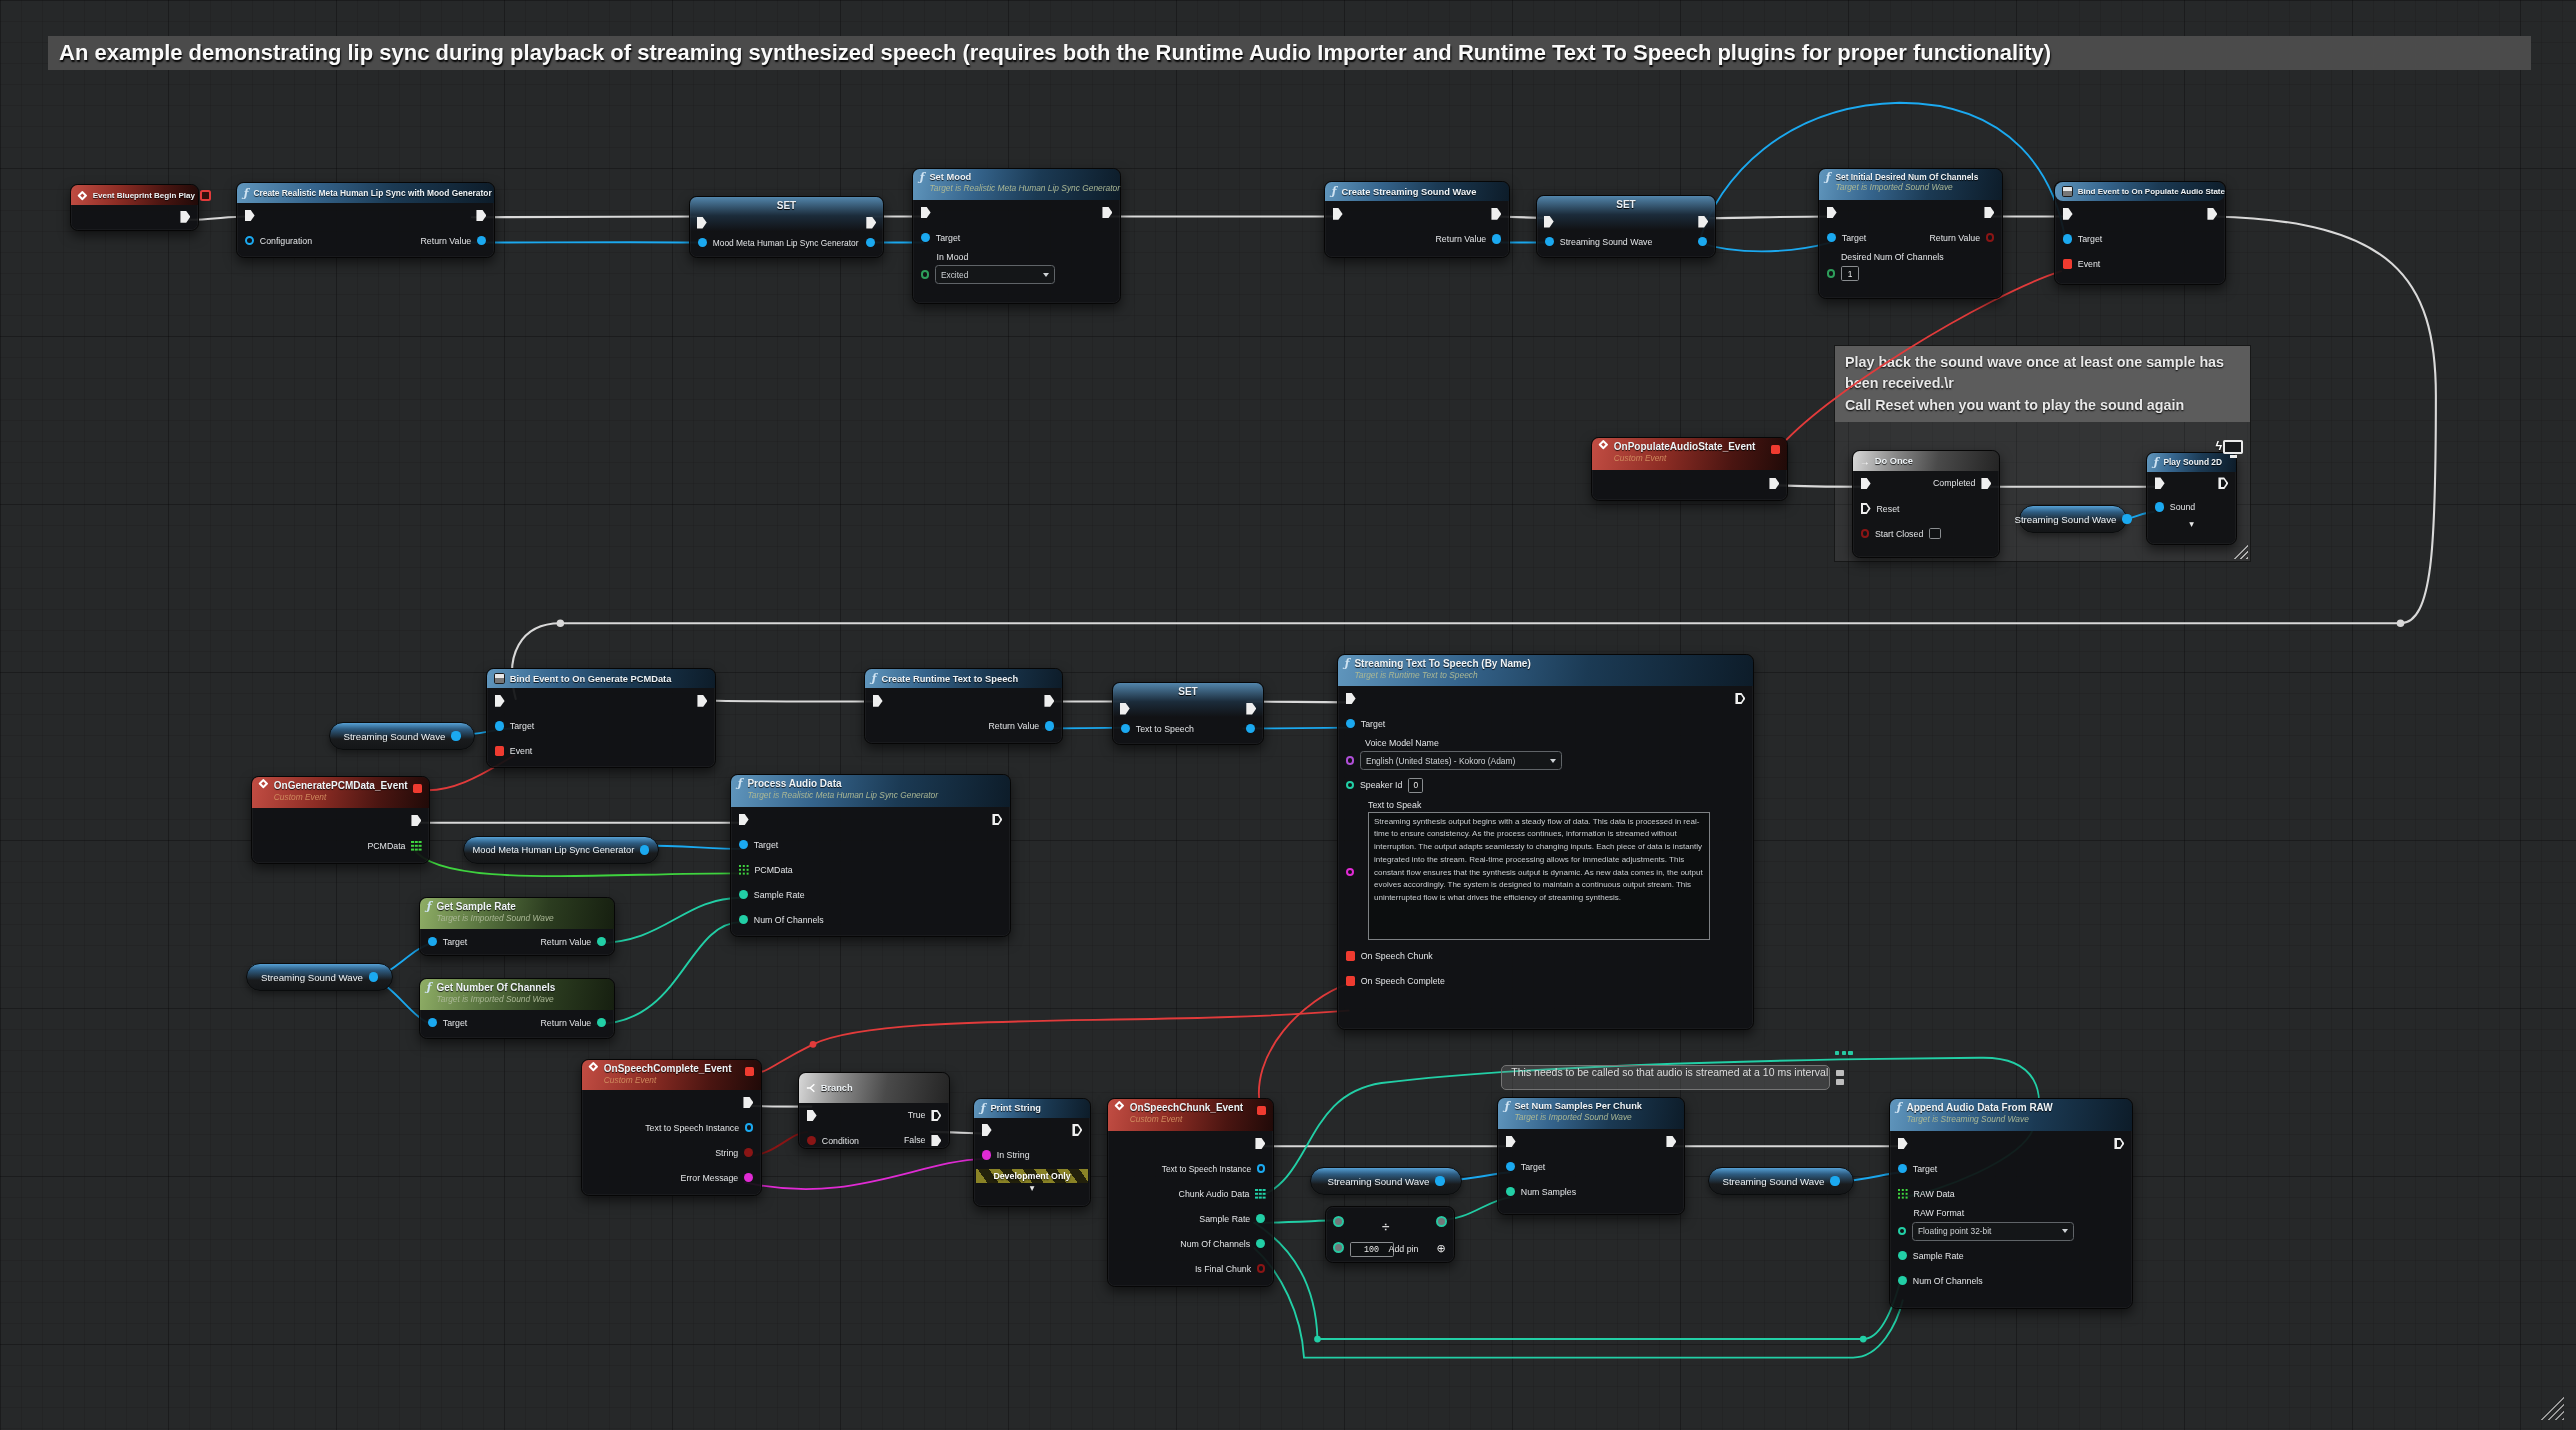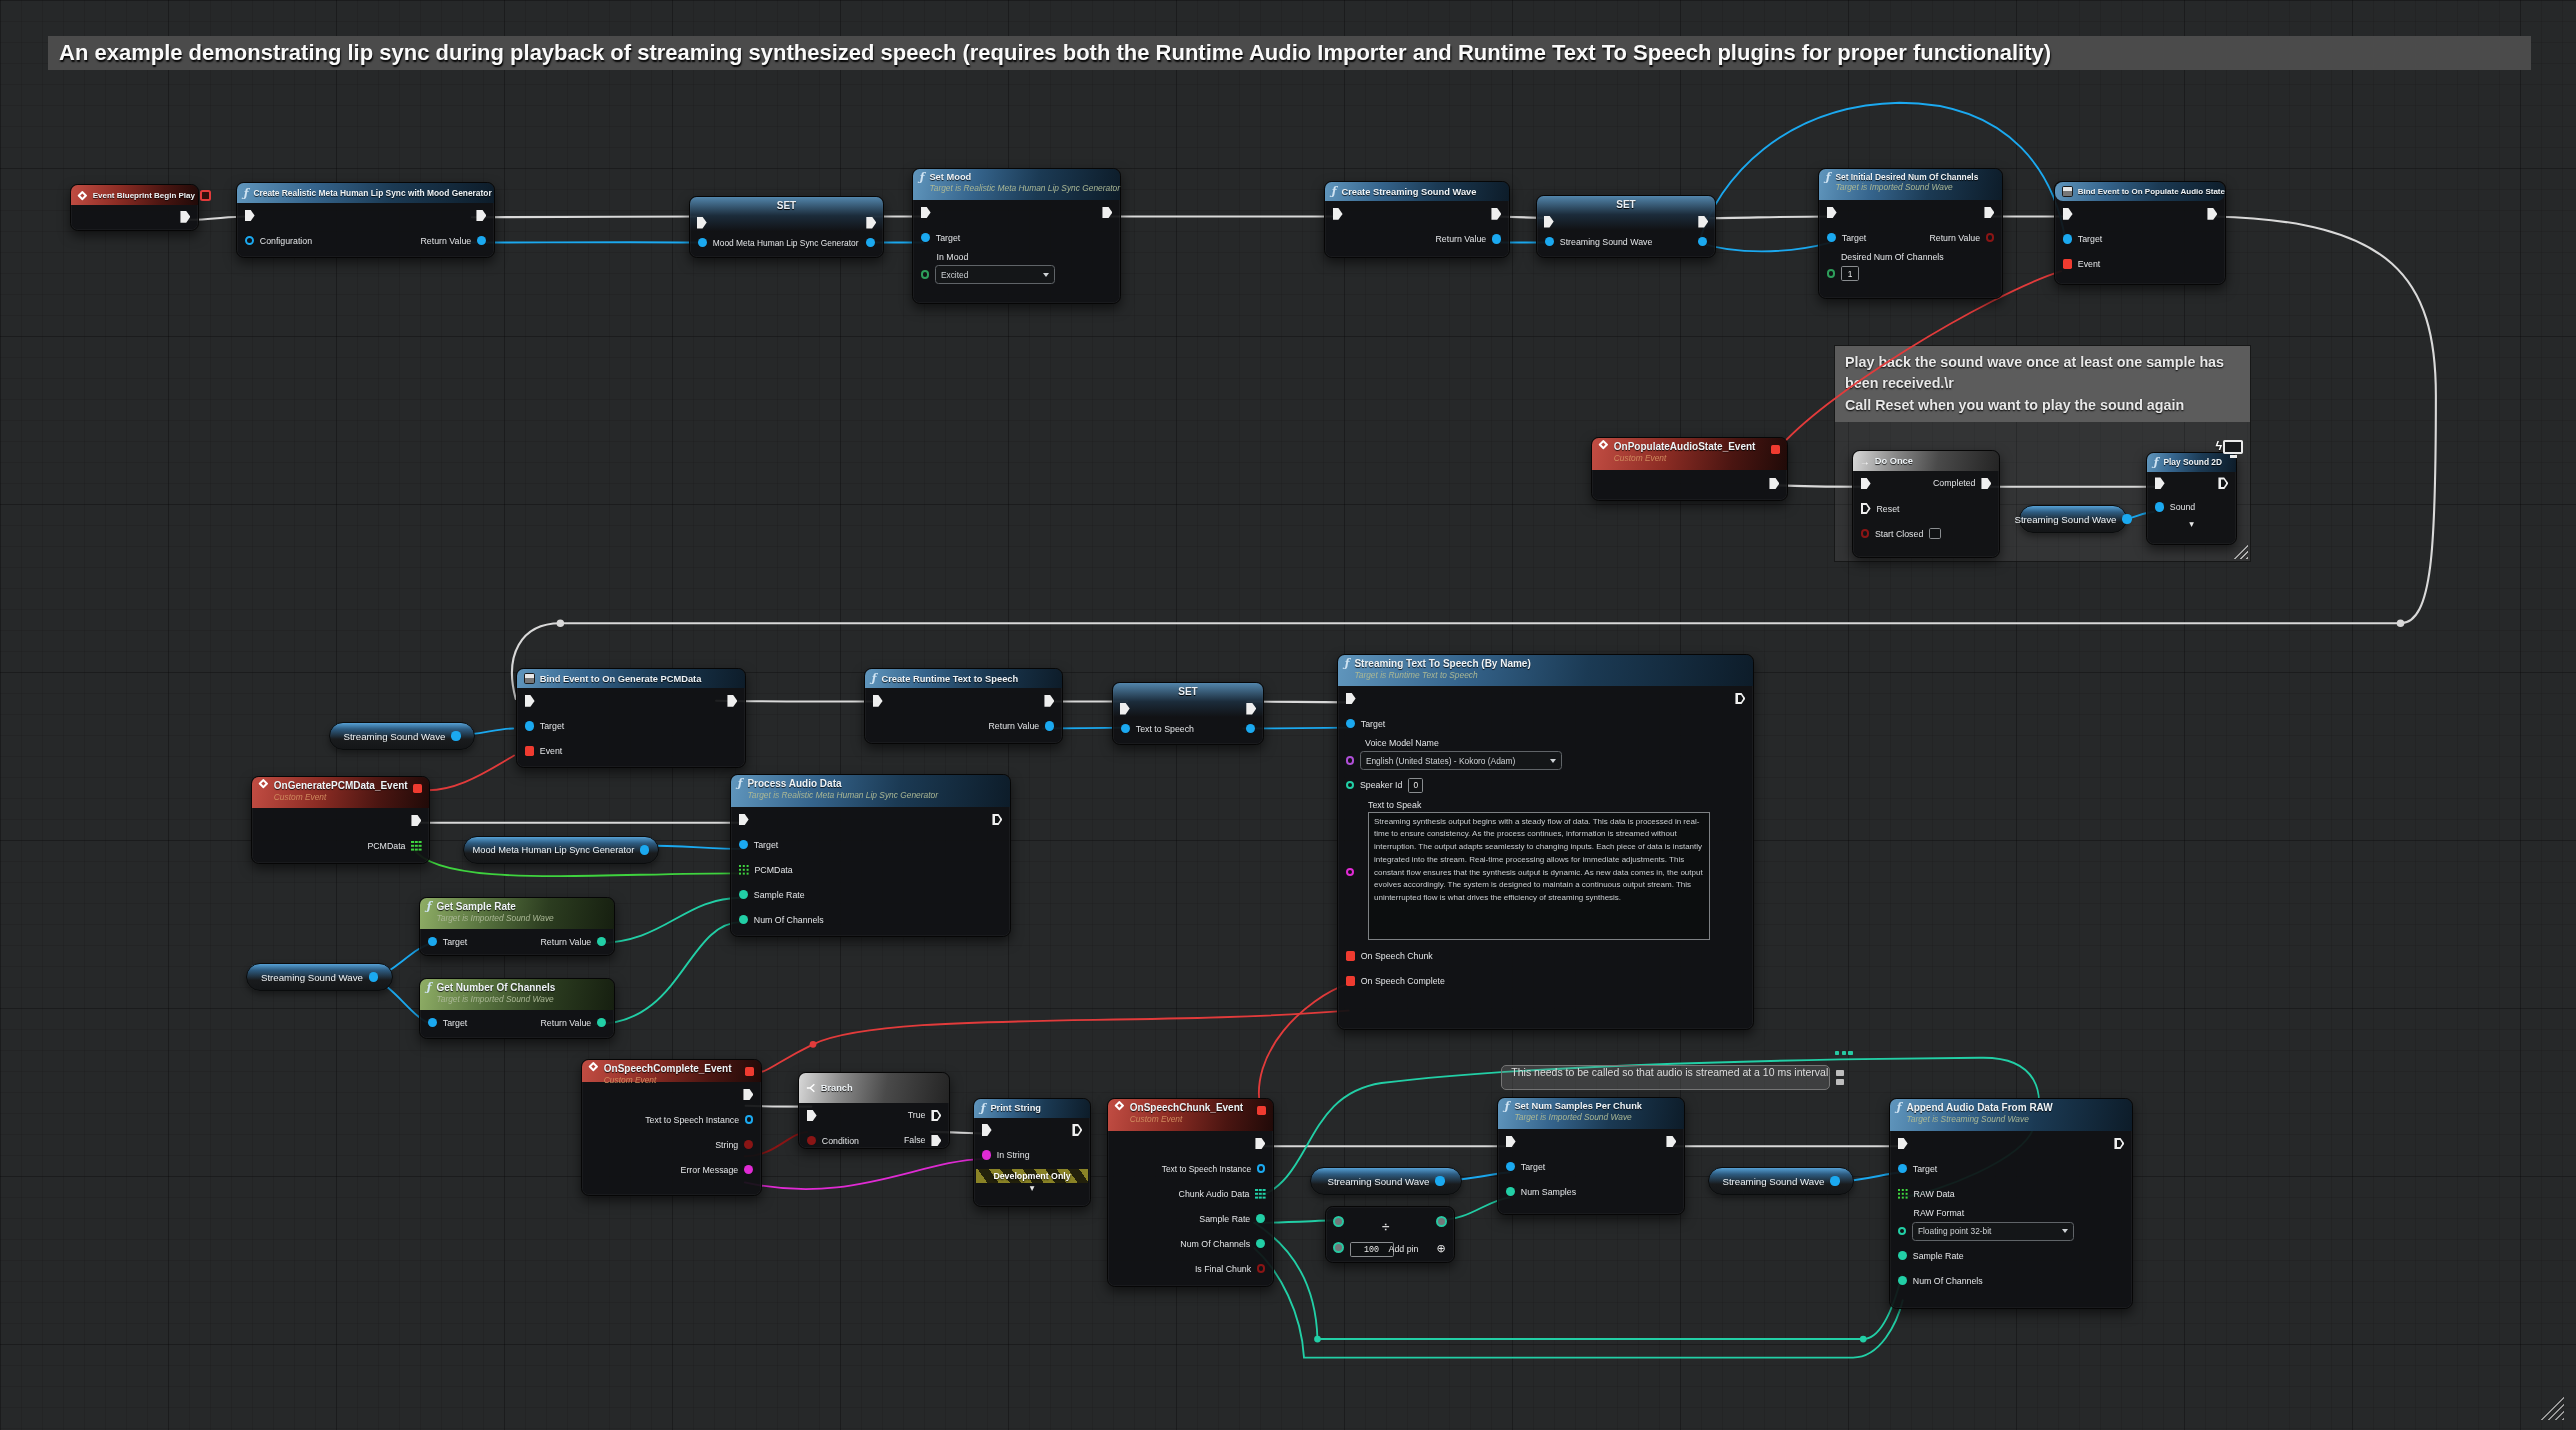--- a/index.html
+++ b/index.html
@@ -396,21 +396,21 @@
         <span class="exec"></span>
         <span class="exec hol"></span>
       </div>
     <div class="row" style="height:23.6px;">
         <span class="cir" style="--pc:#1ba9f0"></span>
         <span class="lbl">Sound</span>
       </div>
     <div class="chev">▾</div>
   </div>
 
-  <div class="node" style="left:516px; top:668px; width:230px; height:100px;">
+  <div class="node" style="left:486px; top:668px; width:230px; height:100px;">
     <div class="hdr h-fn" style="height:19.4px;">
       <span class="bsq"></span>
       <span class="tt">Bind Event to On Generate PCMData</span>
     </div>
     <div class="row split">
         <span class="exec"></span>
         <span class="exec"></span>
       </div>
     <div class="row">
         <span class="cir" style="--pc:#1ba9f0"></span>
@@ -603,21 +603,21 @@
         </span>
     </div>
   </div>
 
   <div class="pill" style="left:246px; top:963px; width:147px;">
     <span>Streaming Sound Wave</span>
     <span class="cir" style="--pc:#1ba9f0"></span>
   </div>
 
   <div class="node" style="left:581px; top:1059px; width:181px; height:137px;">
-    <div class="hdr h-ev" style="height:22px; align-items:flex-start; position:relative;">
+    <div class="hdr h-ev" style="height:30px; align-items:flex-start; position:relative;">
       <span class="dia"></span>
       <span class="hcol">
           <span class="tt big">OnSpeechComplete_Event</span>
       <span class="st red">Custom Event</span>
         </span>
       <span class="sqp hdr-sq"></span>
     </div>
     <div class="row right">
         <span class="exec"></span>
       </div>

